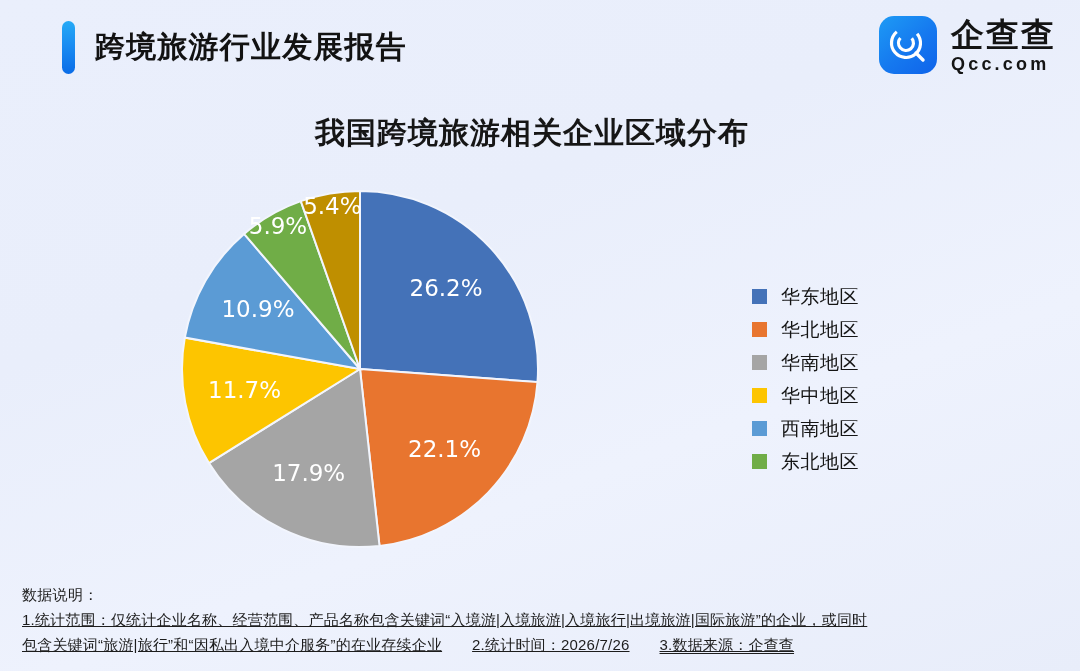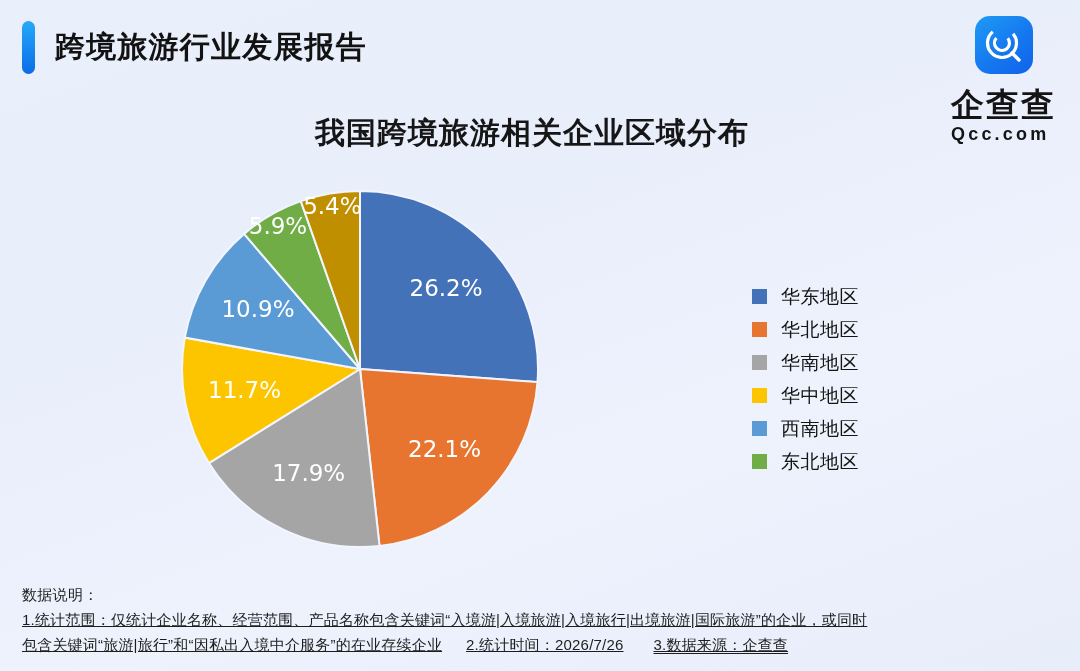--- a/index.html
+++ b/index.html
@@ -18,20 +18,21 @@
   }
 
   
   .header {
     position: absolute;
     top: 0; left: 0;
     width: 1080px;
     height: 95px;
     display: flex;
     align-items: center;
+    padding-left: 40px;
   }
 
   .title-wrap {
     display: flex;
     align-items: center;
     margin-left: 22px;
   }
 
   .accent-bar {
     width: 13px;
@@ -49,21 +50,20 @@
     white-space: nowrap;
   }
 
   .logo-wrap {
     position: absolute;
     right: 24px;
     top: 16px;
     display: flex;
     align-items: center;
     gap: 14px;
-    flex-direction: column;
   }
 
   .logo-mark {
     width: 58px;
     height: 58px;
     border-radius: 15px;
     background: linear-gradient(140deg, #1e9bf5 0%, #1578ef 55%, #0f63ea 100%);
     display: flex;
     align-items: center;
     justify-content: center;
@@ -177,21 +177,21 @@
     white-space: nowrap;
     text-decoration: underline;
   }
 
   .footer-line2 {
     display: flex;
     align-items: baseline;
     gap: 0;
   }
 
-  .foot-seg-a { margin-right: 24px; }
+  .foot-seg-a { margin-right: 30px; }
   .foot-seg-b { margin-right: 30px; }
 
   .underline { text-decoration: underline; text-underline-offset: 3px; }
 </style>
 </head>
 <body>
 
 <div class="header">
   <div class="title-wrap">
     <div class="accent-bar"></div>

